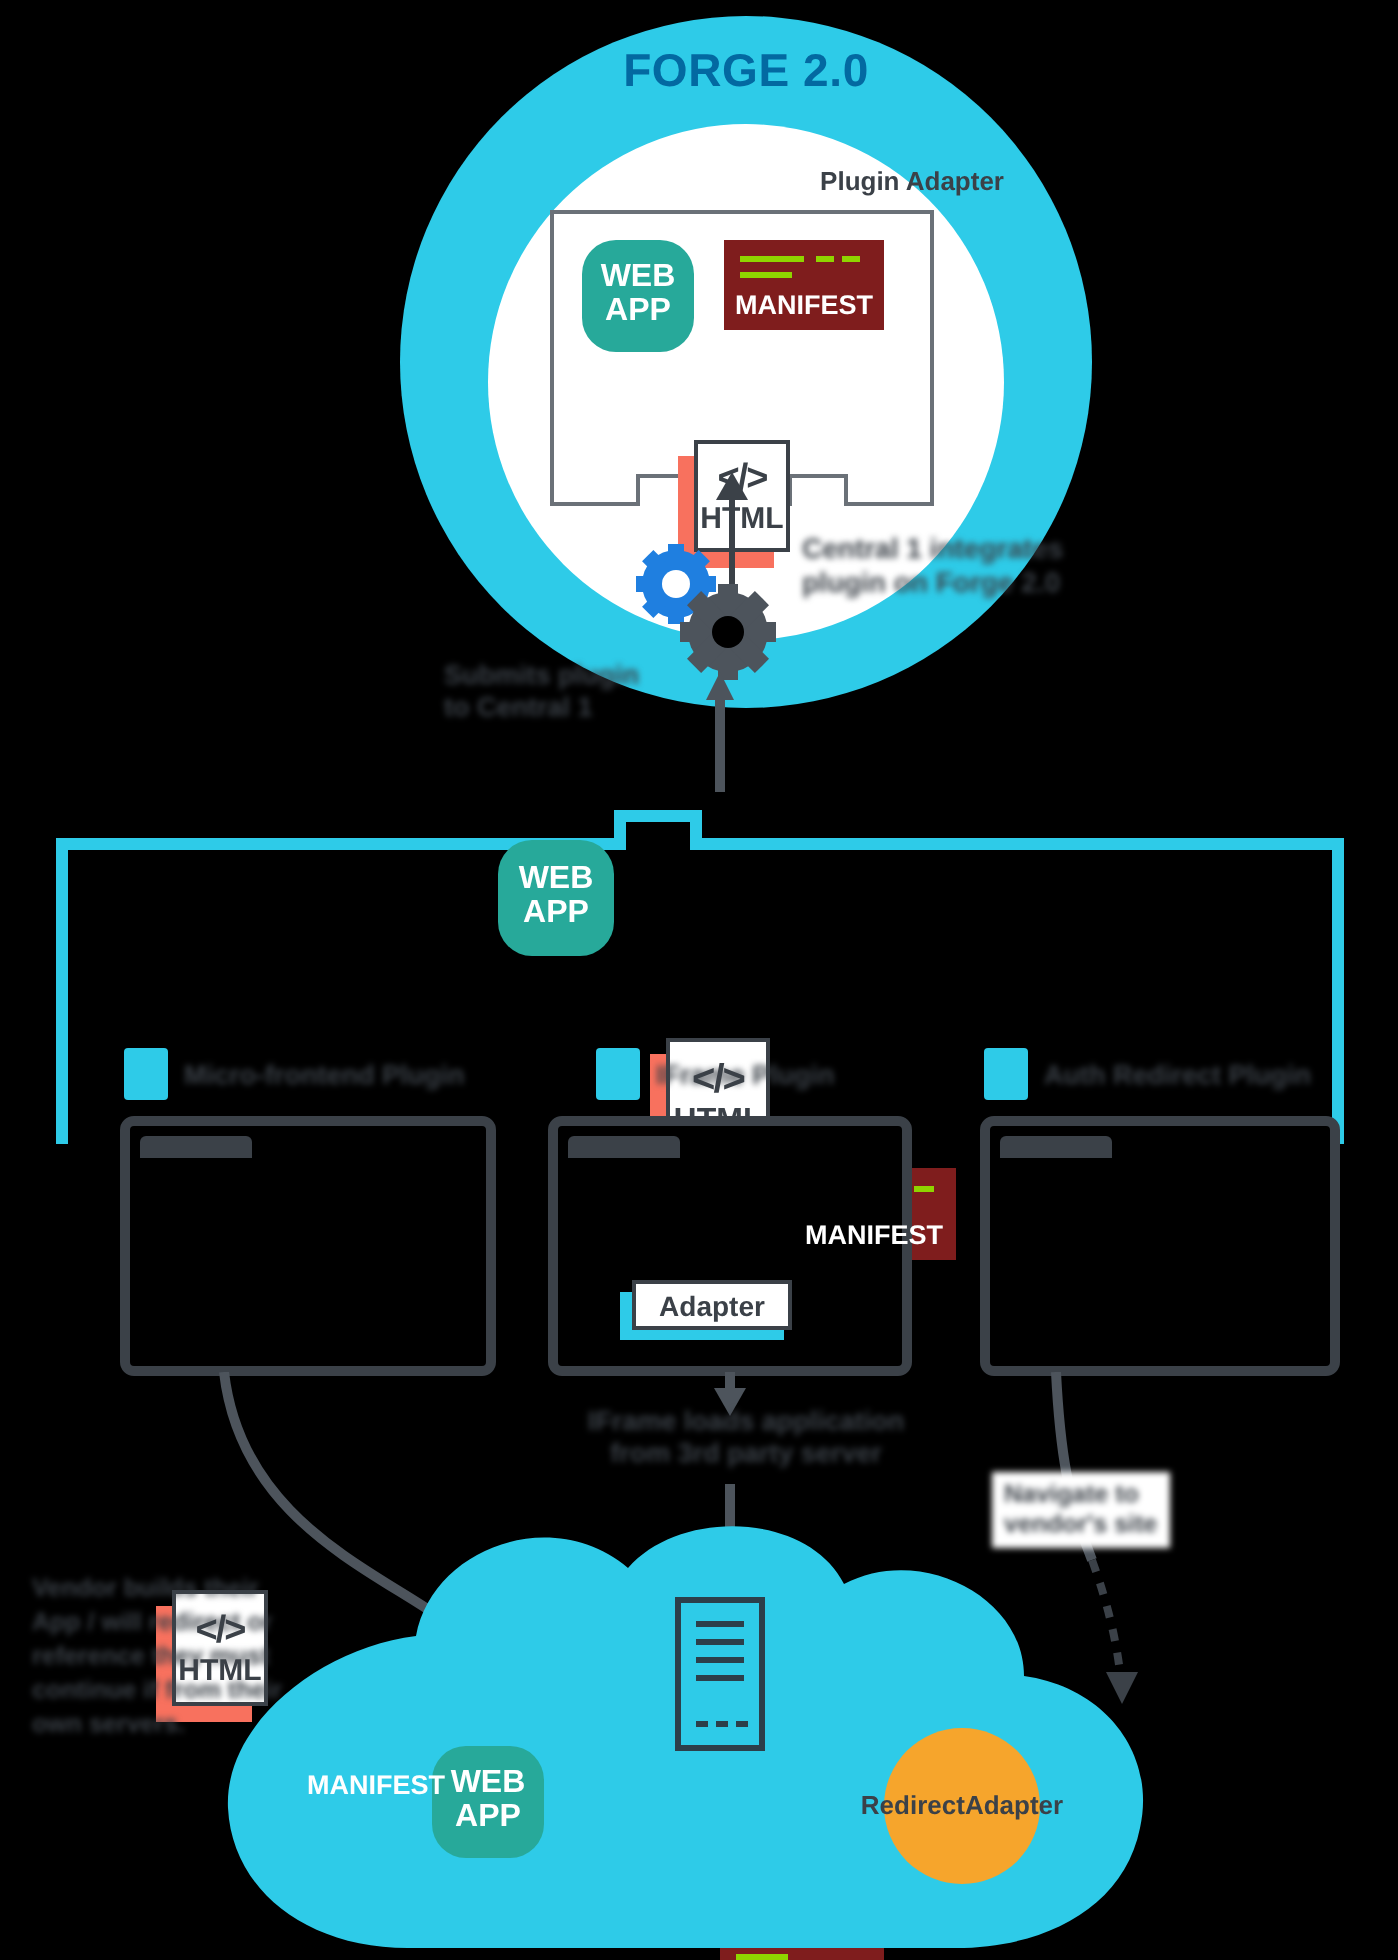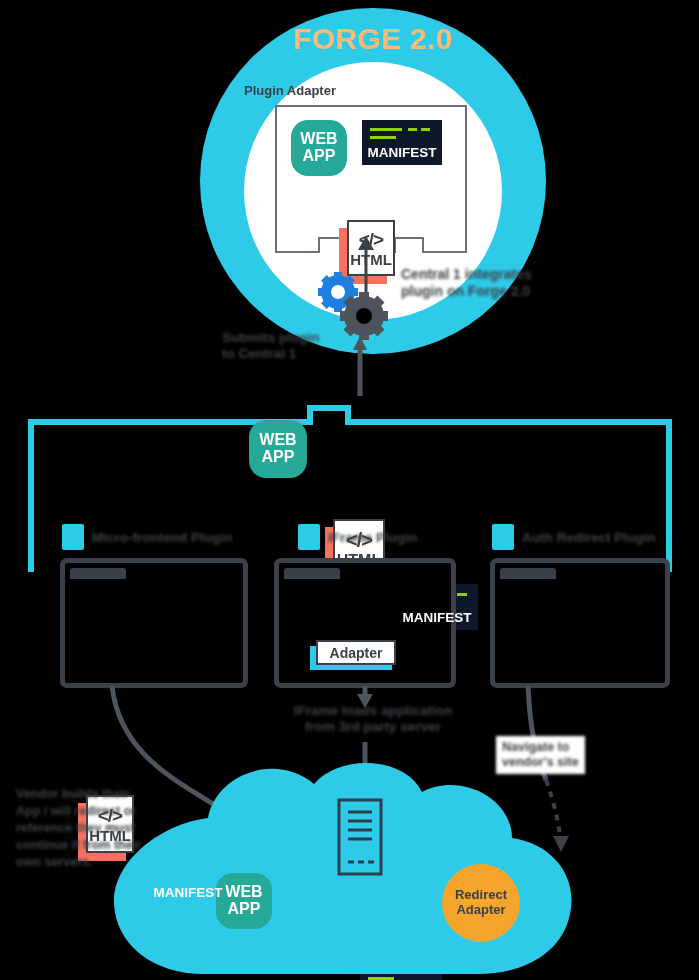--- a/index.html
+++ b/index.html
@@ -7,33 +7,33 @@
        font-family:"Liberation Sans","DejaVu Sans",sans-serif;}
   #stage{position:absolute;inset:0;width:699px;height:980px;}
   .abs{position:absolute;}
 
   
   .ring{left:200px;top:8px;width:346px;height:346px;border-radius:50%;
         background:#2ecbe8;}
   .ring-inner{left:244px;top:62px;width:258px;height:258px;border-radius:50%;
         background:#ffffff;}
   .forge-title{left:200px;top:22px;width:346px;text-align:center;
-        color:#fdba74;font-size:30px;font-weight:bold;letter-spacing:.3px;}
-  .adapter-title{left:244px;top:83px;width:258px;text-align:left;
+        color:#0369a1;font-size:23px;font-weight:bold;letter-spacing:.3px;}
+  .adapter-title{left:244px;top:83px;width:258px;text-align:right;
         color:#3b4148;font-size:13px;font-weight:bold;}
 
   
   .adapter-box{left:275px;top:105px;width:192px;height:148px;}
   .adapter-box svg{display:block;}
 
   
   .webapp{background:#27a99a;border-radius:17px;display:flex;flex-direction:column;
           align-items:center;justify-content:center;color:#fff;font-weight:bold;
           line-height:1.04;text-align:center;}
-  .manifest{background:#0f172a;display:flex;align-items:flex-end;justify-content:center;
+  .manifest{background:#7f1d1d;display:flex;align-items:flex-end;justify-content:center;
           color:#fff;font-weight:bold;position:relative;}
   .manifest .mlabel{position:relative;z-index:2;}
   .mline{position:absolute;height:3px;background:#8fd400;}
   .mline.w{background:#ffffff;}
 
   .htmlwrap{position:relative;}
   .htmlshadow{position:absolute;left:0;top:8px;width:100%;height:100%;}
   .htmlcard{position:absolute;left:8px;top:0;width:100%;height:100%;
         background:#fff;border:2px solid #3b4148;box-sizing:border-box;
         display:flex;flex-direction:column;align-items:center;justify-content:center;}
@@ -53,21 +53,21 @@
   .hdr .sq{width:22px;height:26px;background:#2ecbe8;border-radius:2px;flex:none;}
   .hdr .txt{color:#3b4148;font-size:13.5px;font-weight:bold;white-space:nowrap;}
 
   
   .callout{position:absolute;color:#3b4148;font-weight:bold;line-height:1.18;}
   .blurred{filter:blur(1.6px);}
 
   
   .cloud{left:108px;top:758px;width:480px;height:222px;}
   .redirect{width:78px;height:78px;border-radius:50%;background:#f6a52c;
-        display:flex;flex-direction:column;align-items:center;justify-content:center;
+        display:flex;flex-direction:row;align-items:center;justify-content:center;
         color:#3b4148;font-weight:bold;font-size:13px;line-height:1.12;text-align:center;}
   .vendor-cap{color:#2c3238;font-weight:bold;font-size:15.5px;line-height:1.2;
         text-align:center;}
   .navbox{background:#fff;padding:4px 6px;color:#3b4148;font-weight:bold;
         font-size:12.5px;line-height:1.18;}
 </style>
 </head>
 <body>
 
 <div id="stage">

